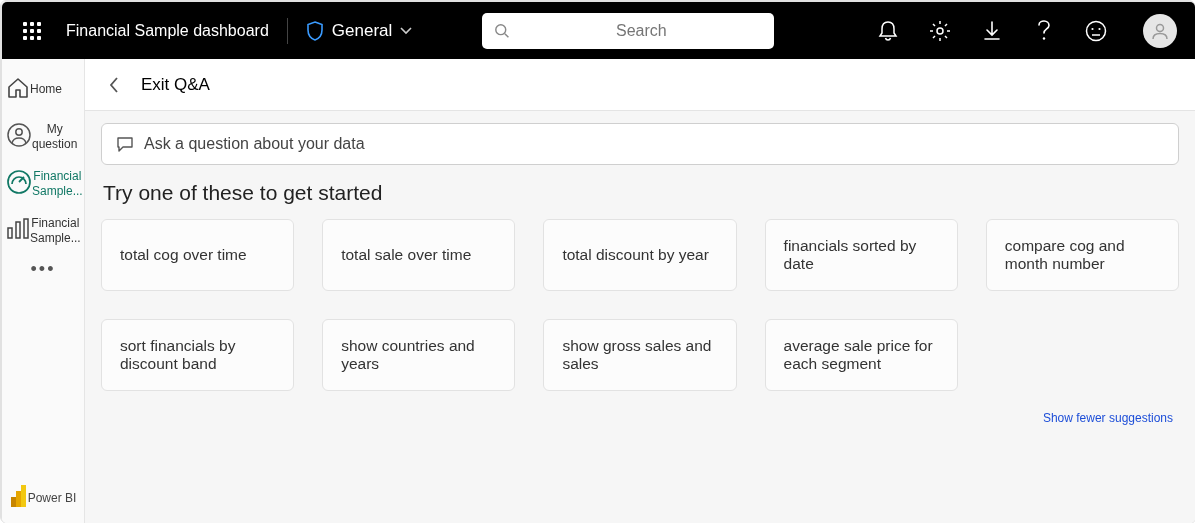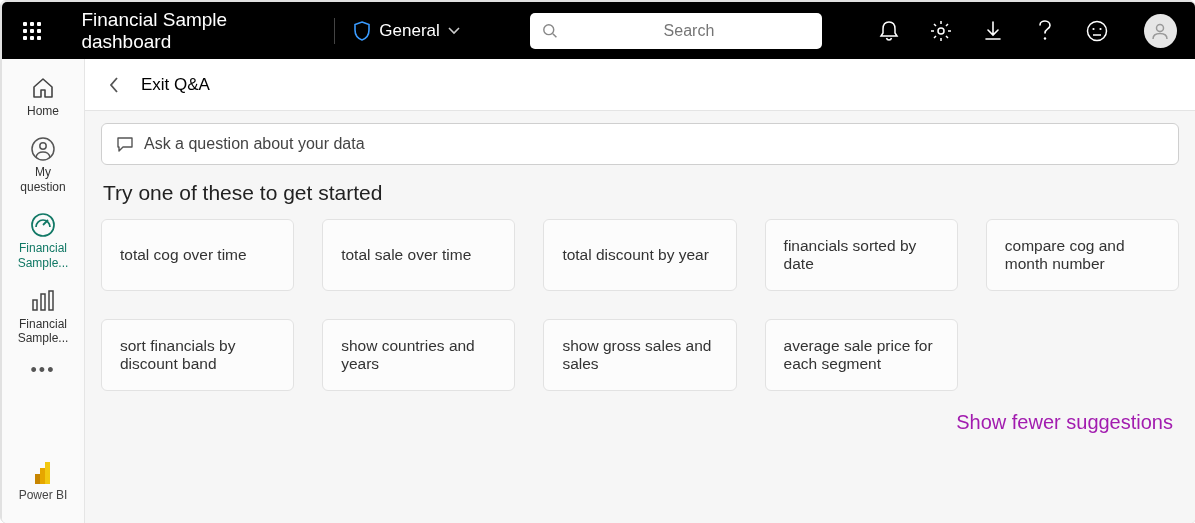--- a/index.html
+++ b/index.html
@@ -3,54 +3,54 @@
 <meta charset="utf-8">
 <style>
   * { box-sizing: border-box; margin: 0; padding: 0; }
   html, body { width: 1195px; height: 523px; font-family: "Segoe UI", Arial, sans-serif; overflow: hidden; background:#fff; border:1px solid #e1e1e1; border-radius:6px;}
   .topbar {
     height: 57px; background: #000; color: #fff; display: flex; align-items: center;
     padding: 0 18px; gap: 18px;
   }
   .topbar .waffle { width:24px; height:24px; display:flex; flex-wrap:wrap; gap:3px; align-content:center; justify-content:center;}
   .topbar .waffle span{width:4px;height:4px;background:#fff;border-radius:1px;}
-  .topbar .title { font-size:19px; margin-left:20px;}
+  .topbar .title { font-size:16px; margin-left:4px;}
   .topbar .divider { width:1px; height:26px; background:#444;}
   .topbar .sens { display:flex; align-items:center; gap:8px; font-size:17px;}
   .topbar .chev-down { font-size:12px; color:#ccc;}
   .topbar .search {
     flex:0 0 292px; height:36px; background:#fff; border-radius:5px; display:flex; align-items:center;
     padding:0 12px; gap:10px; margin-left:52px;
   }
   .topbar .search input { border:none; outline:none; font-size:16px; width:100%; color:#666;text-align:center;}
   .topbar .spacer{flex:1;}
   .topbar .icons { display:flex; gap:30px; align-items:center; margin-left:20px;}
   .topbar .icons .ic{width:22px;height:22px;display:flex;align-items:center;justify-content:center;color:#fff;}
   .topbar .avatar{width:34px;height:34px;border-radius:50%;background:#e6e6e6;display:flex;align-items:center;justify-content:center;color:#777;margin-left:18px;}
 
   .body { display:flex; height:calc(523px - 57px);}
   .leftnav { width:83px; background:#fafafa; border-right:1px solid #e5e5e5; display:flex; flex-direction:column; align-items:center; padding-top:10px; gap:6px;}
-  .navitem { width:100%; display:flex; flex-direction:column; align-items:center; padding:6px 4px; cursor:pointer; color:#333; font-size:12px; text-align:center; line-height:1.2;}
+  .navitem { width:100%; display:flex; flex-direction:row; align-items:center; padding:6px 4px; cursor:pointer; color:#333; font-size:12px; text-align:center; line-height:1.2;}
   .navitem .ic{height:26px;display:flex;align-items:center;justify-content:center;margin-bottom:3px;}
   .navitem.selected{color:#117865;}
   .navitem.selected svg{color:#117865;}
   .morebtn{margin-top:2px;font-size:18px;letter-spacing:2px;color:#555;cursor:pointer;}
-  .leftnav .bottom{margin-top:auto;margin-bottom:23px;display:flex;flex-direction:column;align-items:center;}
+  .leftnav .bottom{margin-top:auto;margin-bottom:14px;display:flex;flex-direction:row;align-items:center;}
   .leftnav .bottom .pbi-logo{width:18px;height:22px;margin-bottom:4px;}
 
   .main { flex:1; display:flex; flex-direction:column; background:#f6f6f6;}
   .exitbar{height:52px;border-bottom:1px solid #e4e4e4;display:flex;align-items:center;padding:0 18px;gap:16px;background:#fff;}
   .exitbar .back{width:22px;height:22px;display:flex;align-items:center;justify-content:center;color:#555;cursor:pointer;}
   .exitbar .label{font-size:17px;}
   .content{padding:12px 16px 0 16px;}
   .askbox{height:42px;border:1px solid #cfcfcf;border-radius:6px;background:#fff;display:flex;align-items:center;padding:0 14px;gap:10px;color:#444;font-size:16px;}
   .heading{font-size:21px;margin:16px 0 14px 2px;color:#222;}
   .cards{display:grid;grid-template-columns:repeat(5,1fr);gap:28px;}
   .card{background:#fcfcfc;border:1px solid #e2e2e2;border-radius:6px;padding:16px 18px;height:72px;display:flex;align-items:center;font-size:15.5px;color:#333;cursor:pointer;}
-  .showfewer{color:#a21caf;text-align:right;font-size:20px;margin:20px 6px 0 0;cursor:pointer;}
+  .showfewer{color:#1d4ed8;text-align:right;font-size:12px;margin:20px 6px 0 0;cursor:pointer;}
   svg{display:block;}
 </style>
 </head>
 <body>
 
 <div class="topbar">
   <div class="waffle">
     <span></span>
       <span></span>
       <span></span>

